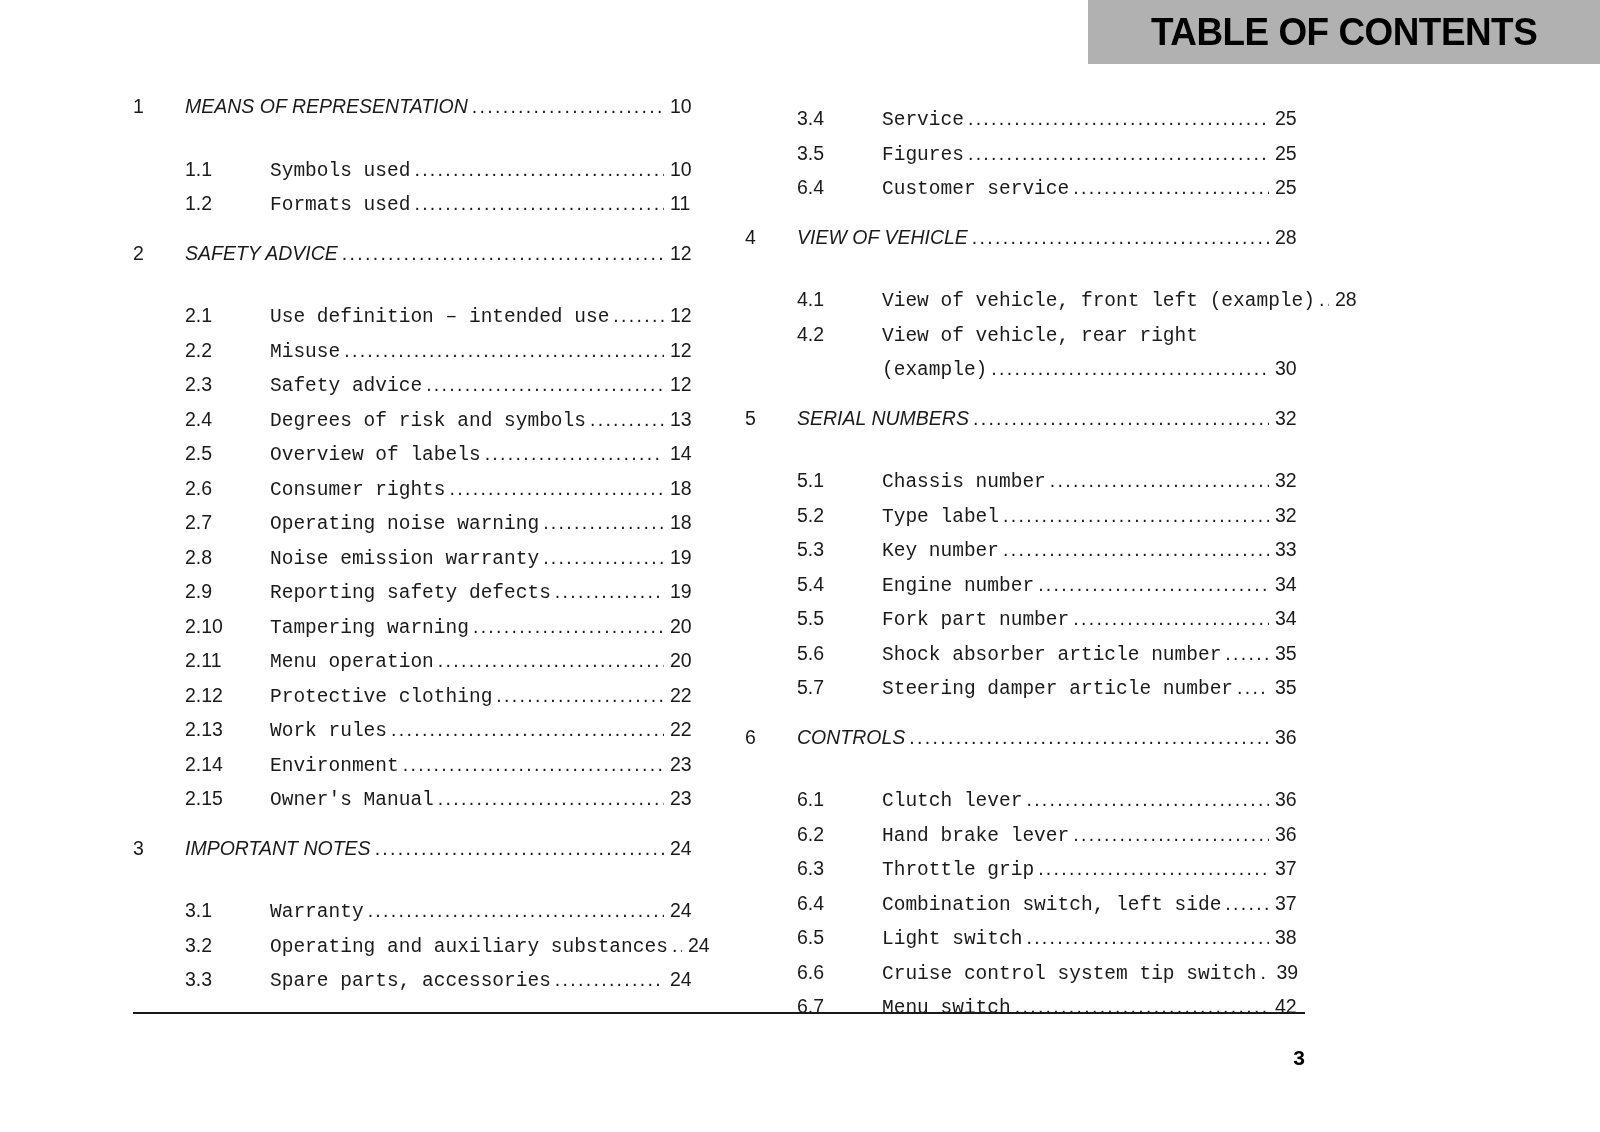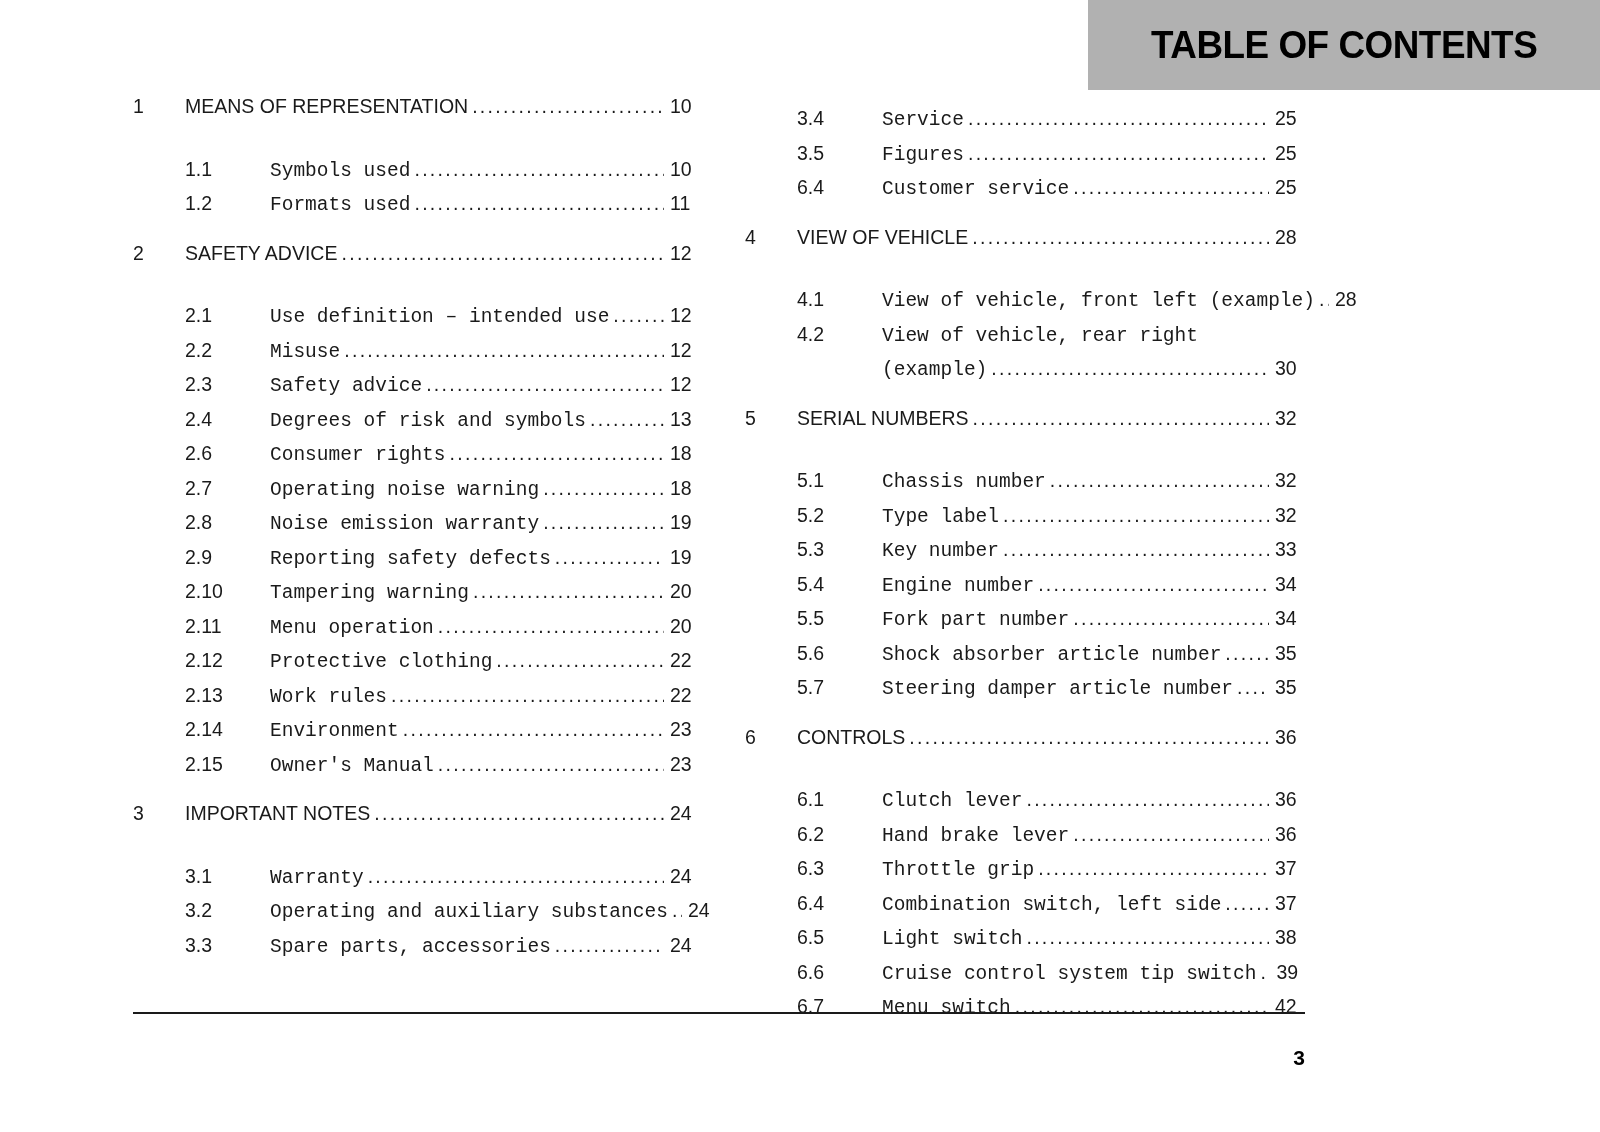--- a/index.html
+++ b/index.html
@@ -9,21 +9,21 @@
     font-family:"Liberation Sans", sans-serif;
     color:#1a1a1a;
     position:relative;
     overflow:hidden;
   }
   .page { position:absolute; inset:0; background:#ffffff; }
 
   
   .header-banner {
     position:absolute; top:0; right:0;
-    width:512px; height:90px;
+    width:512px; height:64px;
     background:#b1b1b1;
     display:flex; align-items:center; justify-content:center;
   }
   .header-title {
     font-size:38px; font-weight:700; color:#000;
     letter-spacing:-0.5px;
     transform:scaleX(0.97);
     white-space:nowrap;
   }
 
@@ -35,21 +35,21 @@
   .toc-section { margin-top:15px; }
   .toc-column .toc-section:first-child { margin-top:0; }
   .toc-section.continuation .toc-entries { margin-top:12px; }
 
   .toc-row {
     display:flex; align-items:baseline;
     line-height:32.5px; font-size:19.5px;
     white-space:nowrap;
   }
   .sec-header .row-num { flex:none; width:52px; }
-  .sec-header .row-title { flex:none; }
+  .sec-header .row-title { flex:none;font-style:italic; }
 
   .toc-entries { margin-top:30px; }
   .entry .row-num { flex:none; margin-left:52px; width:85px; }
   .entry .row-title { flex:none;font-family:Liberation Mono, monospace; }
 
   .leader {
     flex:1 1 auto; overflow:hidden;
     margin:0 6px 0 4px;
     min-width:10px;
   }
@@ -133,20 +133,26 @@
     <span class="page-num">12</span>
   </div>
 
   <div class="toc-row entry">
     <span class="row-num">2.4</span>
     <span class="row-title">Degrees of risk and symbols</span>
     <span class="leader"></span>
     <span class="page-num">13</span>
   </div>
 
+  <div class="toc-row entry">
+    <span class="row-num">2.5</span>
+    <span class="row-title">Overview of labels</span>
+    <span class="leader"></span>
+    <span class="page-num">14</span>
+  </div>
 
   <div class="toc-row entry">
     <span class="row-num">2.6</span>
     <span class="row-title">Consumer rights</span>
     <span class="leader"></span>
     <span class="page-num">18</span>
   </div>
 
   <div class="toc-row entry">
     <span class="row-num">2.7</span>

